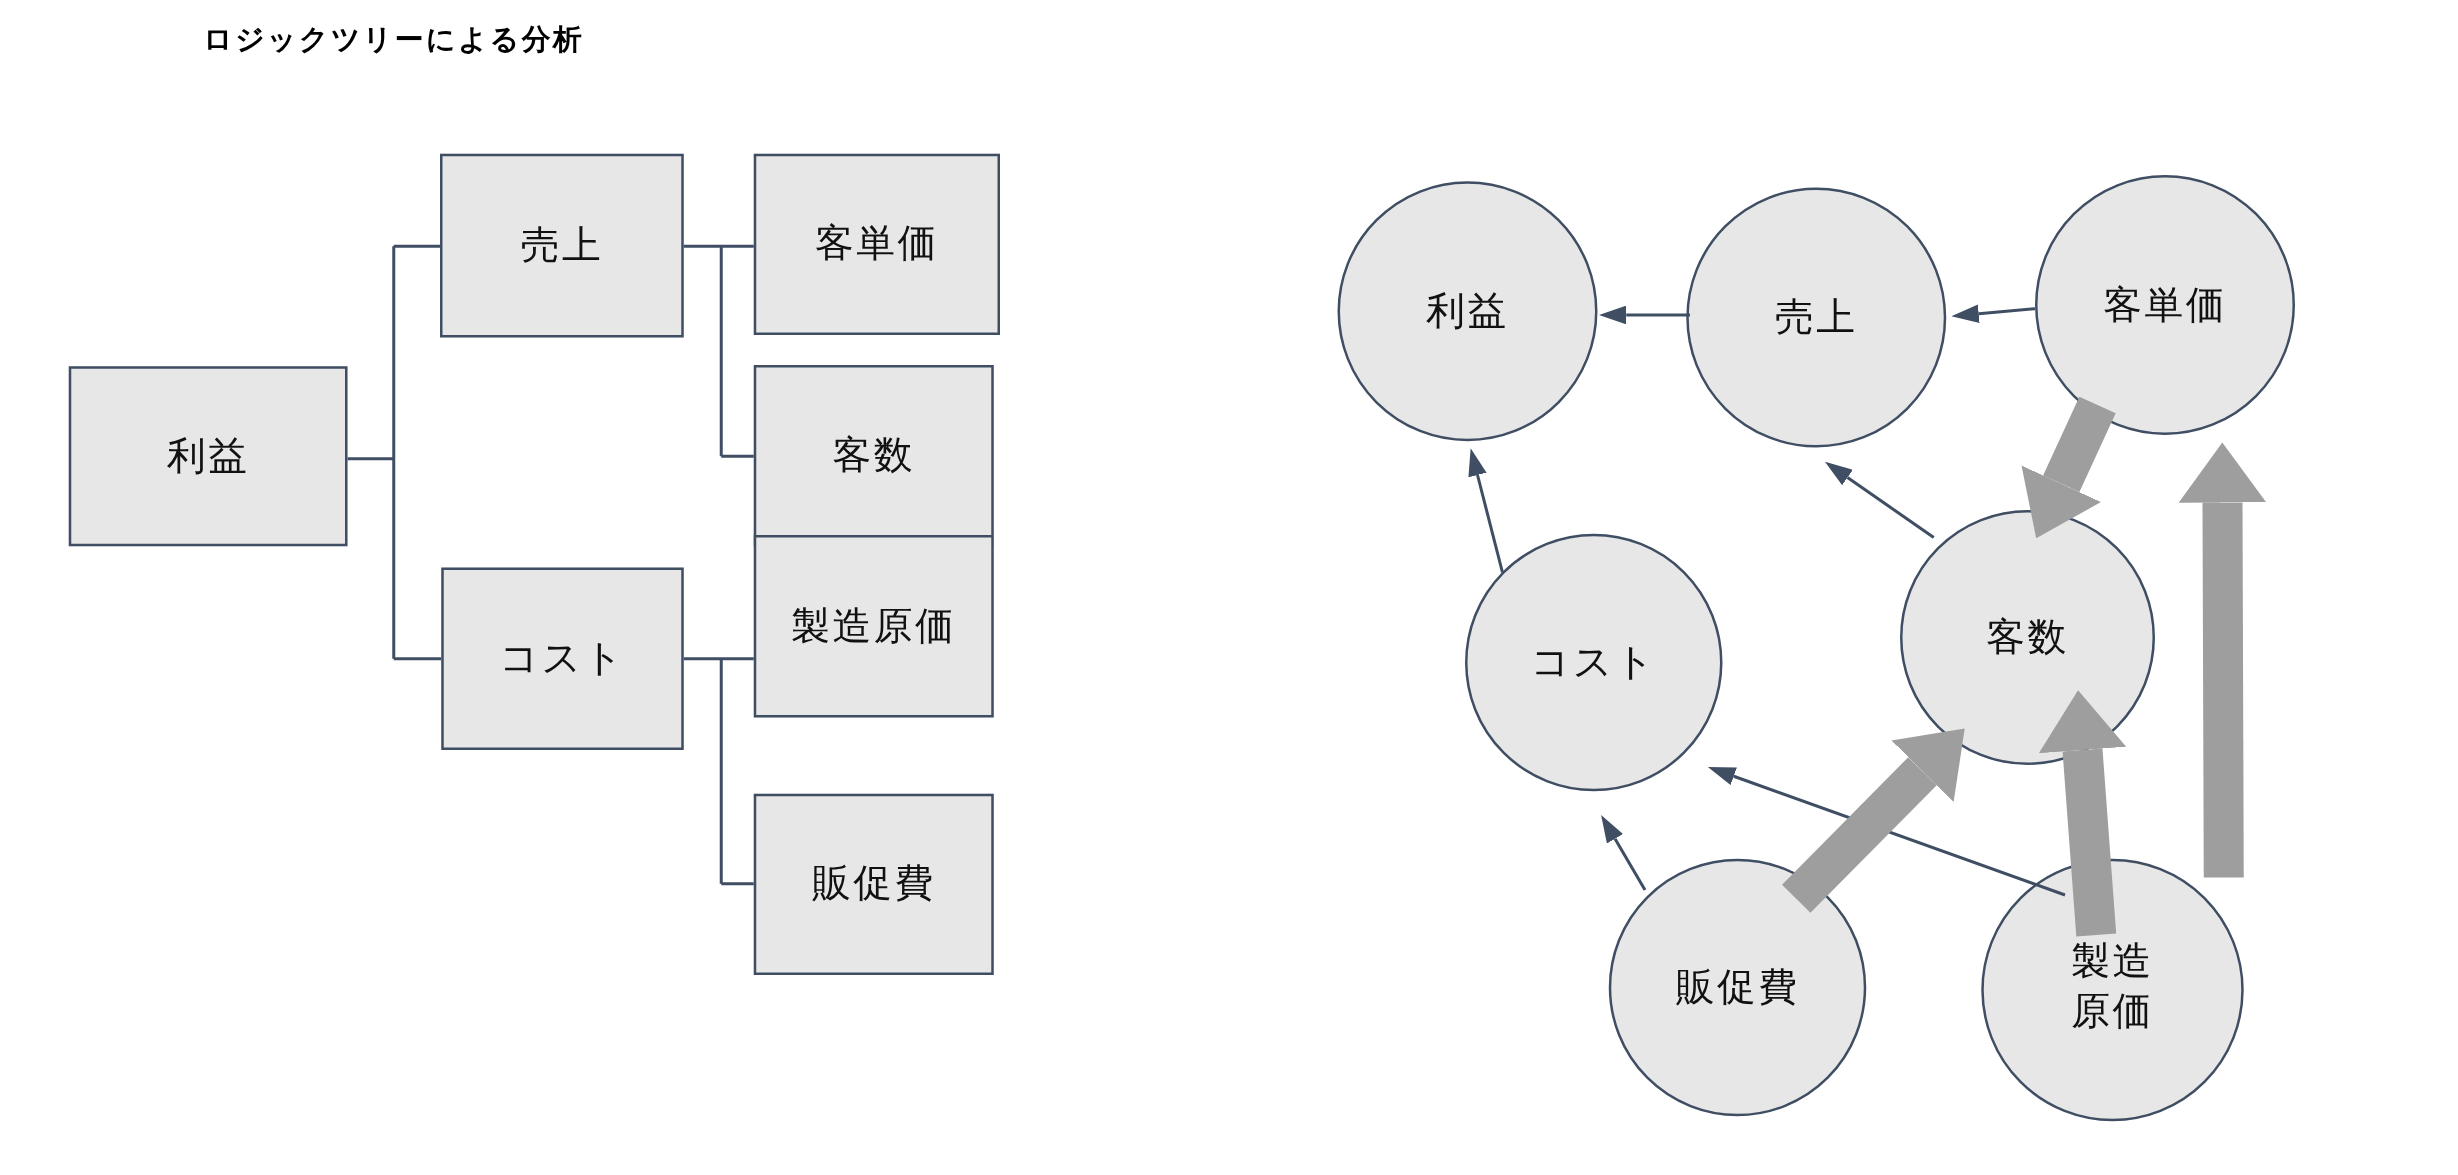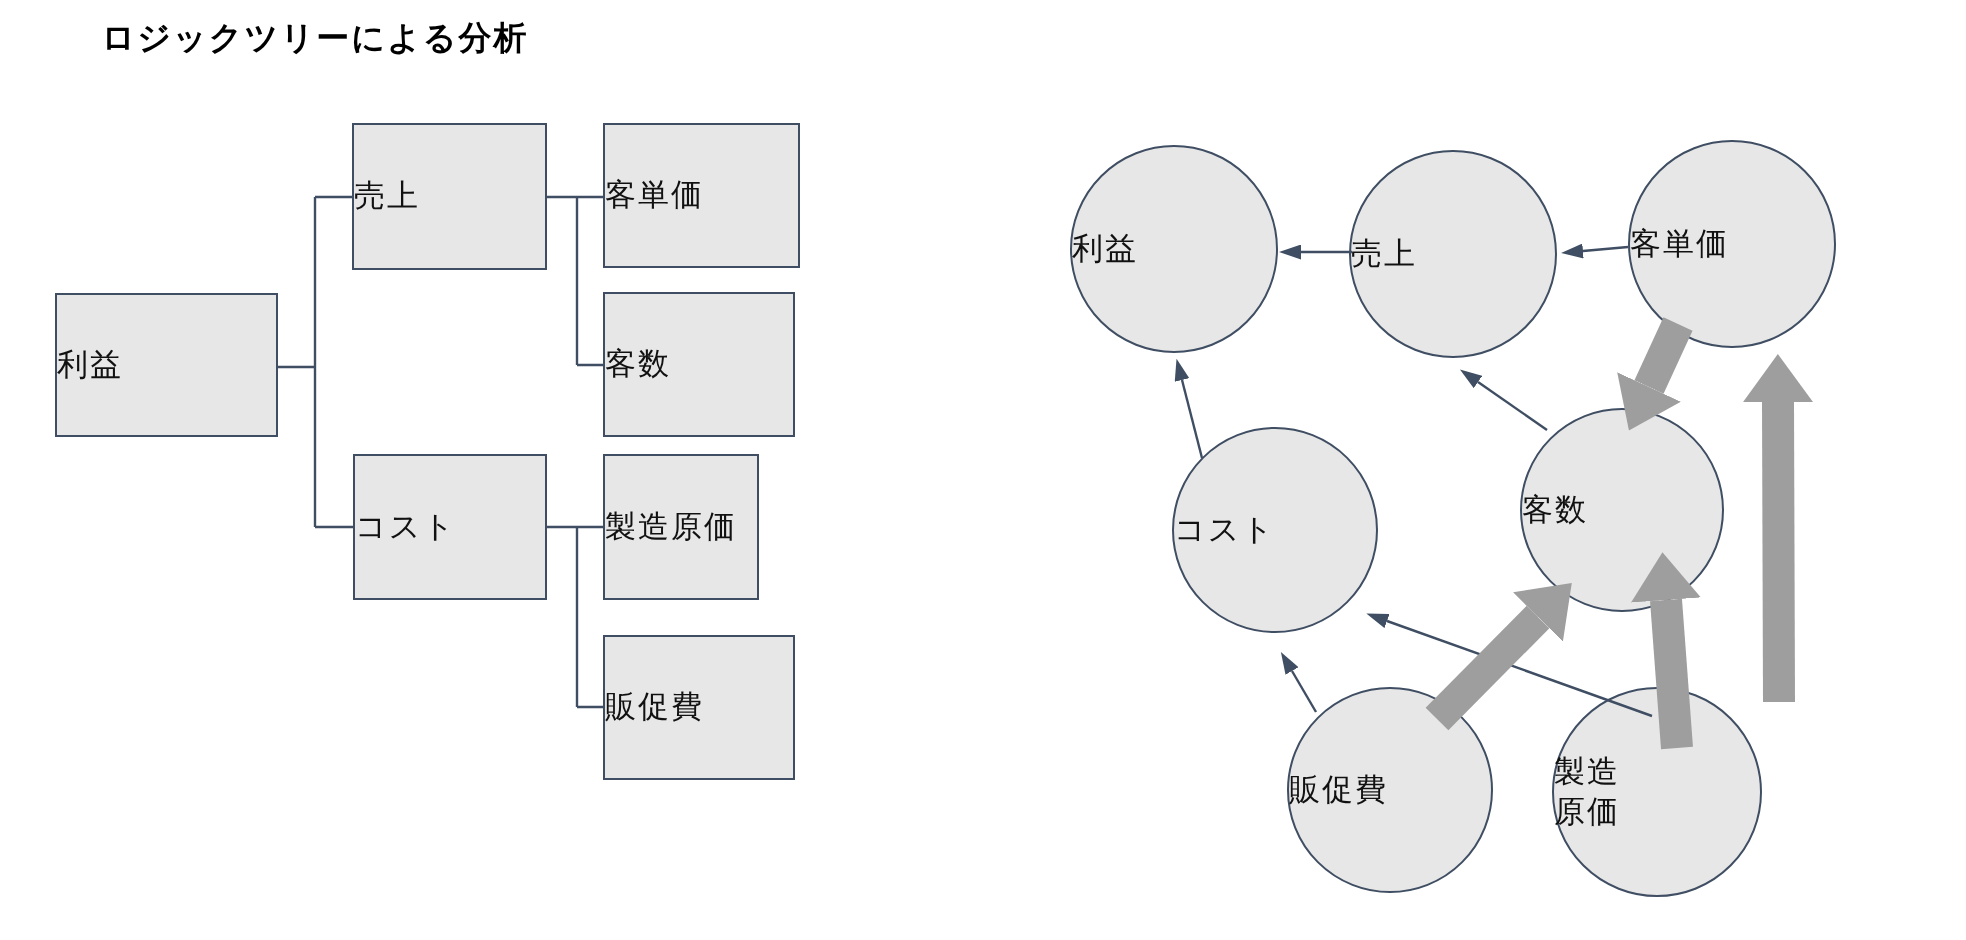--- a/index.html
+++ b/index.html
@@ -10,24 +10,24 @@
     --thick-arrow:#9e9e9e;
     --text:#111111;
   }
   html,body{margin:0;padding:0;background:var(--background);}
   .canvas{
     position:relative;width:1966px;height:940px;background:var(--background);
     font-family:"Liberation Sans","DejaVu Sans",sans-serif;overflow:hidden;
   }
   .title{
     position:absolute;transform:translateX(-50%);
-    font-size:33px;font-weight:700;color:#000;white-space:nowrap;letter-spacing:2px;
+    font-size:23px;font-weight:700;color:#000;white-space:nowrap;letter-spacing:2px;
   }
   .node{
-    position:absolute;display:flex;align-items:center;
+    position:absolute;display:flex;align-items:center;justify-content:center;
     background:var(--node-fill);border:2.5px solid var(--node-border);box-sizing:border-box;
   }
   .circle{border-radius:50%;}
   .lbl{
     font-size:31px;color:var(--text);letter-spacing:2px;
     white-space:pre-line;text-align:center;line-height:1.3;
   }
   svg.overlay{position:absolute;left:0;top:0;pointer-events:none;}
   .connector{stroke:var(--connector);stroke-width:2.4;fill:none;}
   .thin-arrow{stroke:var(--connector);stroke-width:2.4;}
@@ -50,21 +50,21 @@
   </div>
   <div class="node" style="left:353px;top:454px;width:194px;height:146px;">
     <span class="lbl">コスト</span>
   </div>
   <div class="node" style="left:603px;top:123px;width:197px;height:145px;">
     <span class="lbl">客単価</span>
   </div>
   <div class="node" style="left:603px;top:292px;width:192px;height:145px;">
     <span class="lbl">客数</span>
   </div>
-  <div class="node" style="left:603px;top:454px;width:156px;height:146px;">
+  <div class="node" style="left:603px;top:428px;width:192px;height:146px;">
     <span class="lbl">製造原価</span>
   </div>
   <div class="node" style="left:603px;top:635px;width:192px;height:145px;">
     <span class="lbl">販促費</span>
   </div>
 
 
   <div class="node circle" style="left:1070px;top:145px;width:208px;height:208px;">
     <span class="lbl">利益</span>
   </div>
@@ -76,21 +76,21 @@
   </div>
   <div class="node circle" style="left:1172px;top:427px;width:206px;height:206px;">
     <span class="lbl">コスト</span>
   </div>
   <div class="node circle" style="left:1520px;top:408px;width:204px;height:204px;">
     <span class="lbl">客数</span>
   </div>
   <div class="node circle" style="left:1287px;top:687px;width:206px;height:206px;">
     <span class="lbl">販促費</span>
   </div>
-  <div class="node circle" style="left:1552px;top:687px;width:210px;height:210px;">
+  <div class="node circle" style="left:1585px;top:687px;width:210px;height:210px;font-family:Liberation Mono, monospace;">
     <span class="lbl">製造
 原価</span>
   </div>
 
   <svg class="overlay" width="1966" height="940" viewBox="0 0 1966 940">
     <defs>
       <marker id="thinHead" markerUnits="userSpaceOnUse" markerWidth="22" markerHeight="15" refX="0" refY="7.5" orient="auto">
         <path class="thin-head" d="M0,0 L22,7.5 L0,15 Z"></path>
       </marker>
       <marker id="thickHead" markerUnits="userSpaceOnUse" markerWidth="48" markerHeight="70" refX="0" refY="35" orient="auto">

